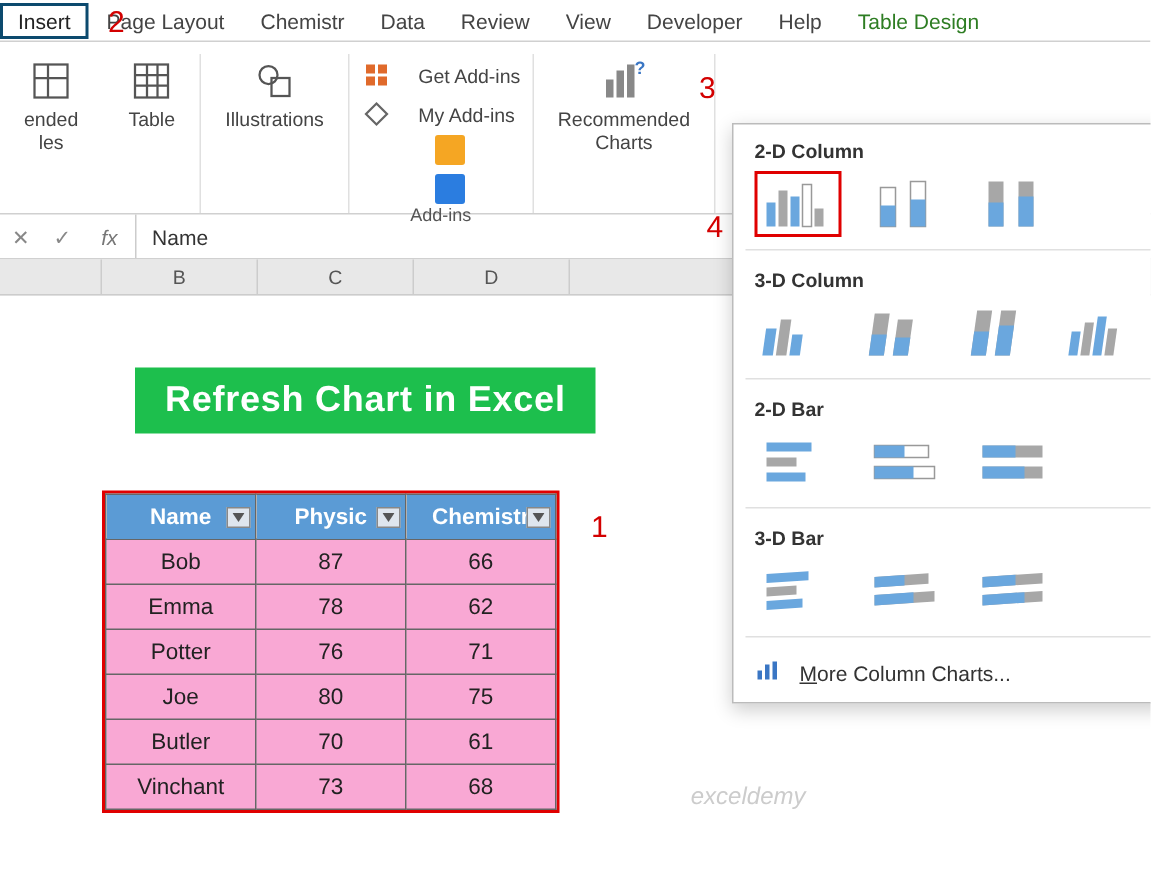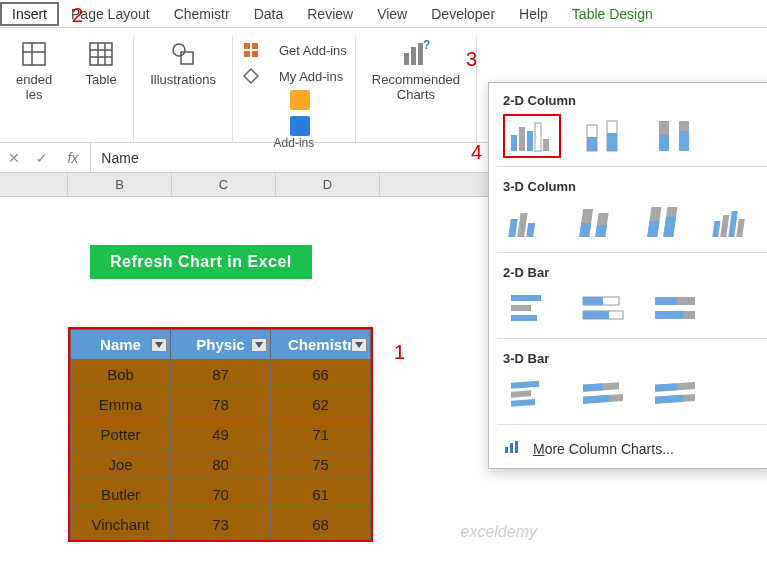--- a/index.html
+++ b/index.html
@@ -1,21 +1,21 @@
 <!DOCTYPE html>
 <html><head>
 <meta charset="utf-8">
 <style>
   * { box-sizing: border-box; margin: 0; padding: 0; font-family: "Segoe UI", Arial, sans-serif; }
   body { background: #fff; width: 767px; height: 581px; position: relative; overflow: hidden; }
 
   
   .ribbon-tabs { display: flex; align-items: center; height: 28px; border-bottom: 1px solid #d0d0d0; font-size: 14px; }
   .ribbon-tab { padding: 4px 12px; color: #444; cursor: pointer; }
-  .ribbon-tab.insert { border: 2px solid #737373; padding: 2px 10px; color: #222; font-weight: 500; }
+  .ribbon-tab.insert { border: 2px solid #0c4a6e; padding: 2px 10px; color: #222; font-weight: 500; }
   .tab-table-design { color: #2e7d23; font-weight: 500; }
 
   
   .ribbon-content { display: flex; align-items: flex-start; height: 115px; border-bottom: 1px solid #d0d0d0; padding-top: 8px; }
   .ribbon-group { display: flex; flex-direction: column; align-items: center; padding: 0 8px; border-right: 1px solid #e0e0e0; height: 100%; }
   .ribbon-group.noborder { border-right: none; }
   .rg-icons { display: flex; align-items: flex-start; gap: 17px; }
   .rg-label { font-size: 12px; color: #555; margin-top: auto; padding-bottom: 6px; }
   .big-btn { display: flex; flex-direction: column; align-items: center; padding: 2px 8px; font-size: 13px; color: #444; }
   .big-btn .icon-box { width: 32px; height: 32px; display: flex; align-items: center; justify-content: center; margin-bottom: 2px; }
@@ -42,27 +42,27 @@
   .fb-fx { padding: 0 12px; color: #777; font-style: italic; }
   .fb-content { flex: 1; padding-left: 10px; color: #333; border-left: 1px solid #ccc; height: 100%; display:flex; align-items:center; }
 
   
   .col-headers { display: flex; height: 24px; border-bottom: 1px solid #ccc; font-size: 13px; color: #555; background: #e8e8e8; }
   .col-h { border-right: 1px solid #ccc; display:flex; align-items:center; justify-content:center; }
   .col-h.a { width: 68px; } .col-h.b { width: 104px; } .col-h.c { width: 104px; } .col-h.d { width: 104px; } .col-h.rest{ flex:1; border-right:none;}
 
   
   .sheet-body { position: relative; padding-top: 30px; }
-  .banner { position: absolute; left: 90px; top: 48px; background: #1dbf4d; color: #fff; font-weight: 700; font-size: 16px; padding: 8px 20px; letter-spacing: 0.5px; }
+  .banner { position: absolute; left: 90px; top: 48px; background: #1dbf4d; color: #fff; font-weight: 700; font-size: 24px; padding: 8px 20px; letter-spacing: 0.5px; }
 
   .data-table-wrap { position: absolute; left: 68px; top: 130px; border: 2px solid #e00000; }
   .data-table { border-collapse: collapse; }
   .data-table th, .data-table td { border: 1px solid #666; text-align: center; font-size: 15px; }
   .data-table th { background: #5b9bd5; color: #fff; font-weight: 600; padding: 6px 4px; width: 100px; position: relative; }
-  .data-table td { background: #a16207; padding: 6px 4px; color: #222; width: 100px; }
+  .data-table td { background: #f9a8d4; padding: 6px 4px; color: #222; width: 100px; }
   .data-table td.name { font-weight: 500; }
   .filter-btn { width: 16px; height: 14px; background: #dfe6ee; border: 1px solid #888; display:inline-flex; align-items:center; justify-content:center; position:absolute; right:3px; top:50%; transform:translateY(-50%); }
   .filter-btn svg{display:block;}
 
   
   .chart-panel { position: absolute; top: 82px; left: 488px; width: 290px; background: #fff; border: 1px solid #bbb; box-shadow: 0 4px 12px rgba(0,0,0,0.2); padding: 4px 0 8px; }
   .cp-section { padding: 6px 14px 2px; }
   .cp-title { font-size: 13px; font-weight: 600; color: #333; margin-bottom: 6px; }
   .cp-row { display: flex; gap: 14px; }
   .cp-thumb { width: 58px; height: 44px; border: 1px solid transparent; display:flex; align-items:center; justify-content:center; }
@@ -261,21 +261,21 @@
             <td>87</td>
             <td>66</td>
           </tr>
         <tr>
             <td class="name">Emma</td>
             <td>78</td>
             <td>62</td>
           </tr>
         <tr>
             <td class="name">Potter</td>
-            <td>49</td>
+            <td>76</td>
             <td>71</td>
           </tr>
         <tr>
             <td class="name">Joe</td>
             <td>80</td>
             <td>75</td>
           </tr>
         <tr>
             <td class="name">Butler</td>
             <td>70</td>

